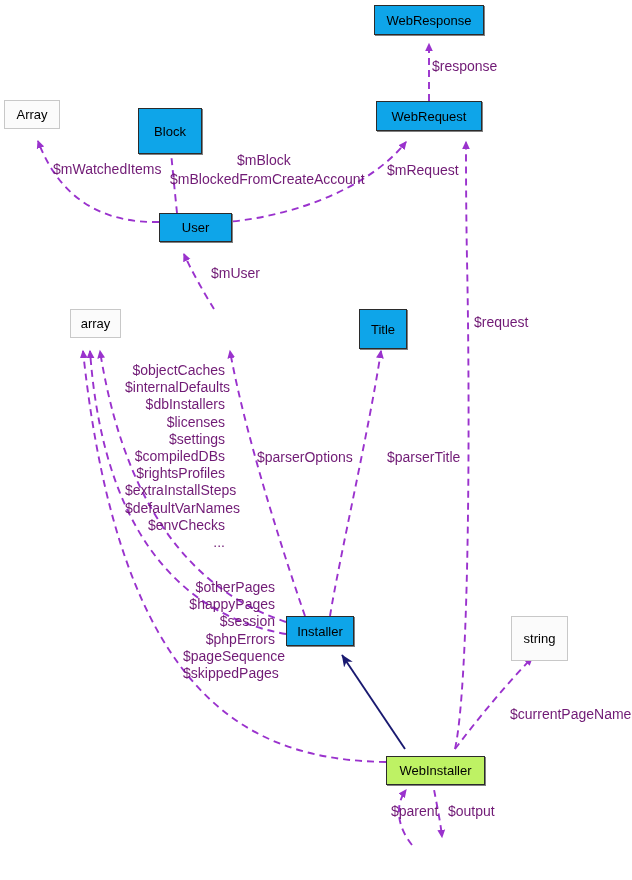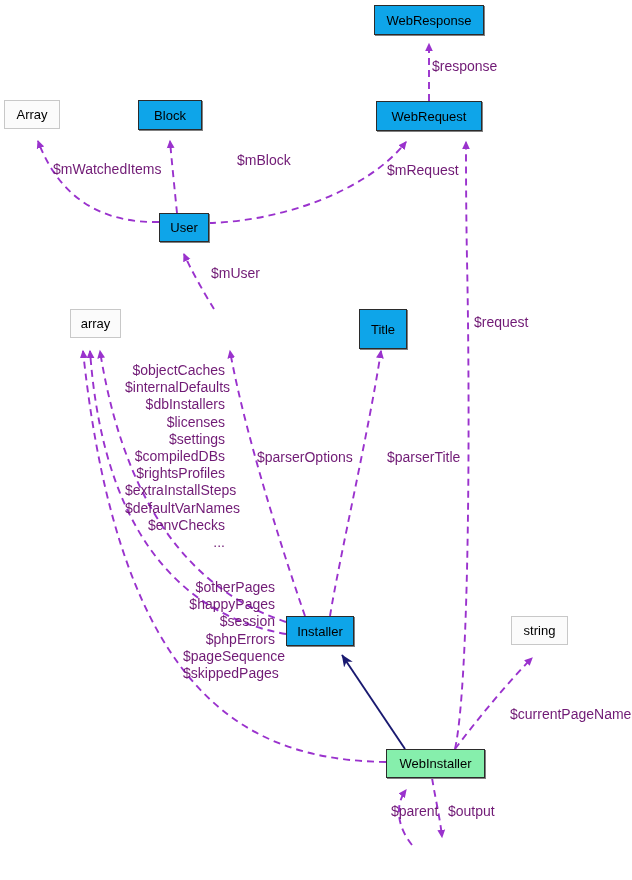--- a/index.html
+++ b/index.html
@@ -38,22 +38,23 @@
     background: #0ea5e9;
     border: 1px solid #2b2b2b;
     box-shadow: 1px 1px 0 0 #808080;
   }
   .node.plain {
     border: 1px solid #c8c8c8;
     box-shadow: none;
     background: #fbfbfb;
   }
   .node.highlight {
-    background: #86efac;
+    background: #bef264;
     border: 1px solid #2b2b2b;
+    margin-top: 7px;
   }
   .edge-label {
     position: absolute;
     font-size: 14px;
     color: #701a75;
     white-space: nowrap;
     line-height: 17px;
     text-align: right;
   }
   .edge-label.multi {
@@ -109,64 +110,65 @@
     <g fill="none" stroke="#191970" stroke-width="1.9" marker-end="url(#arrow-inherit)">
 
       <path d="M405,749 L342,655"></path>
     </g>
   </svg>
 
   <div class="node plain" style="left:4px; top:100px; width:56px; height:29px;">
     <span>Array</span>
   </div>
 
-  <div class="node" style="left:138px; top:100px; width:64px; height:30px;">
+  <div class="node" style="left:138px; top:108px; width:64px; height:46px;">
     <span>Block</span>
   </div>
 
   <div class="node" style="left:374px; top:5px; width:110px; height:30px;">
     <span>WebResponse</span>
   </div>
 
   <div class="node" style="left:376px; top:101px; width:106px; height:30px;text-align:center;">
     <span>WebRequest</span>
   </div>
 
-  <div class="node" style="left:159px; top:213px; width:50px; height:29px;">
+  <div class="node" style="left:159px; top:213px; width:73px; height:29px;">
     <span>User</span>
   </div>
 
   <div class="node plain" style="left:70px; top:309px; width:51px; height:29px;">
     <span>array</span>
   </div>
 
 
   <div class="node" style="left:359px; top:309px; width:48px; height:40px;">
     <span>Title</span>
   </div>
 
   <div class="node" style="left:286px; top:616px; width:68px; height:30px;">
     <span>Installer</span>
   </div>
 
-  <div class="node plain" style="left:511px; top:616px; width:57px; height:29px;">
+  <div class="node plain" style="left:511px; top:616px; width:57px; height:45px;">
     <span>string</span>
   </div>
 
   <div class="node highlight" style="left:386px; top:749px; width:99px; height:29px;">
     <span>WebInstaller</span>
   </div>
 
 
   <div class="edge-label" style="left:432px; top:58px;">$response</div>
 
   <div class="edge-label" style="left:53px; top:161px;">$mWatchedItems</div>
 
   <div class="edge-label" style="left:237px; top:152px;">$mBlock</div>
 
+  <div class="edge-label" style="left:170px; top:171px;">$mBlockedFromCreateAccount</div>
 
   <div class="edge-label" style="left:387px; top:162px;">$mRequest</div>
 
   <div class="edge-label" style="left:211px; top:265px;">$mUser</div>
 
   <div class="edge-label" style="left:474px; top:314px;">$request</div>
 
   <div class="edge-label" style="left:257px; top:449px;">$parserOptions</div>
 
   <div class="edge-label" style="left:387px; top:449px;">$parserTitle</div>

